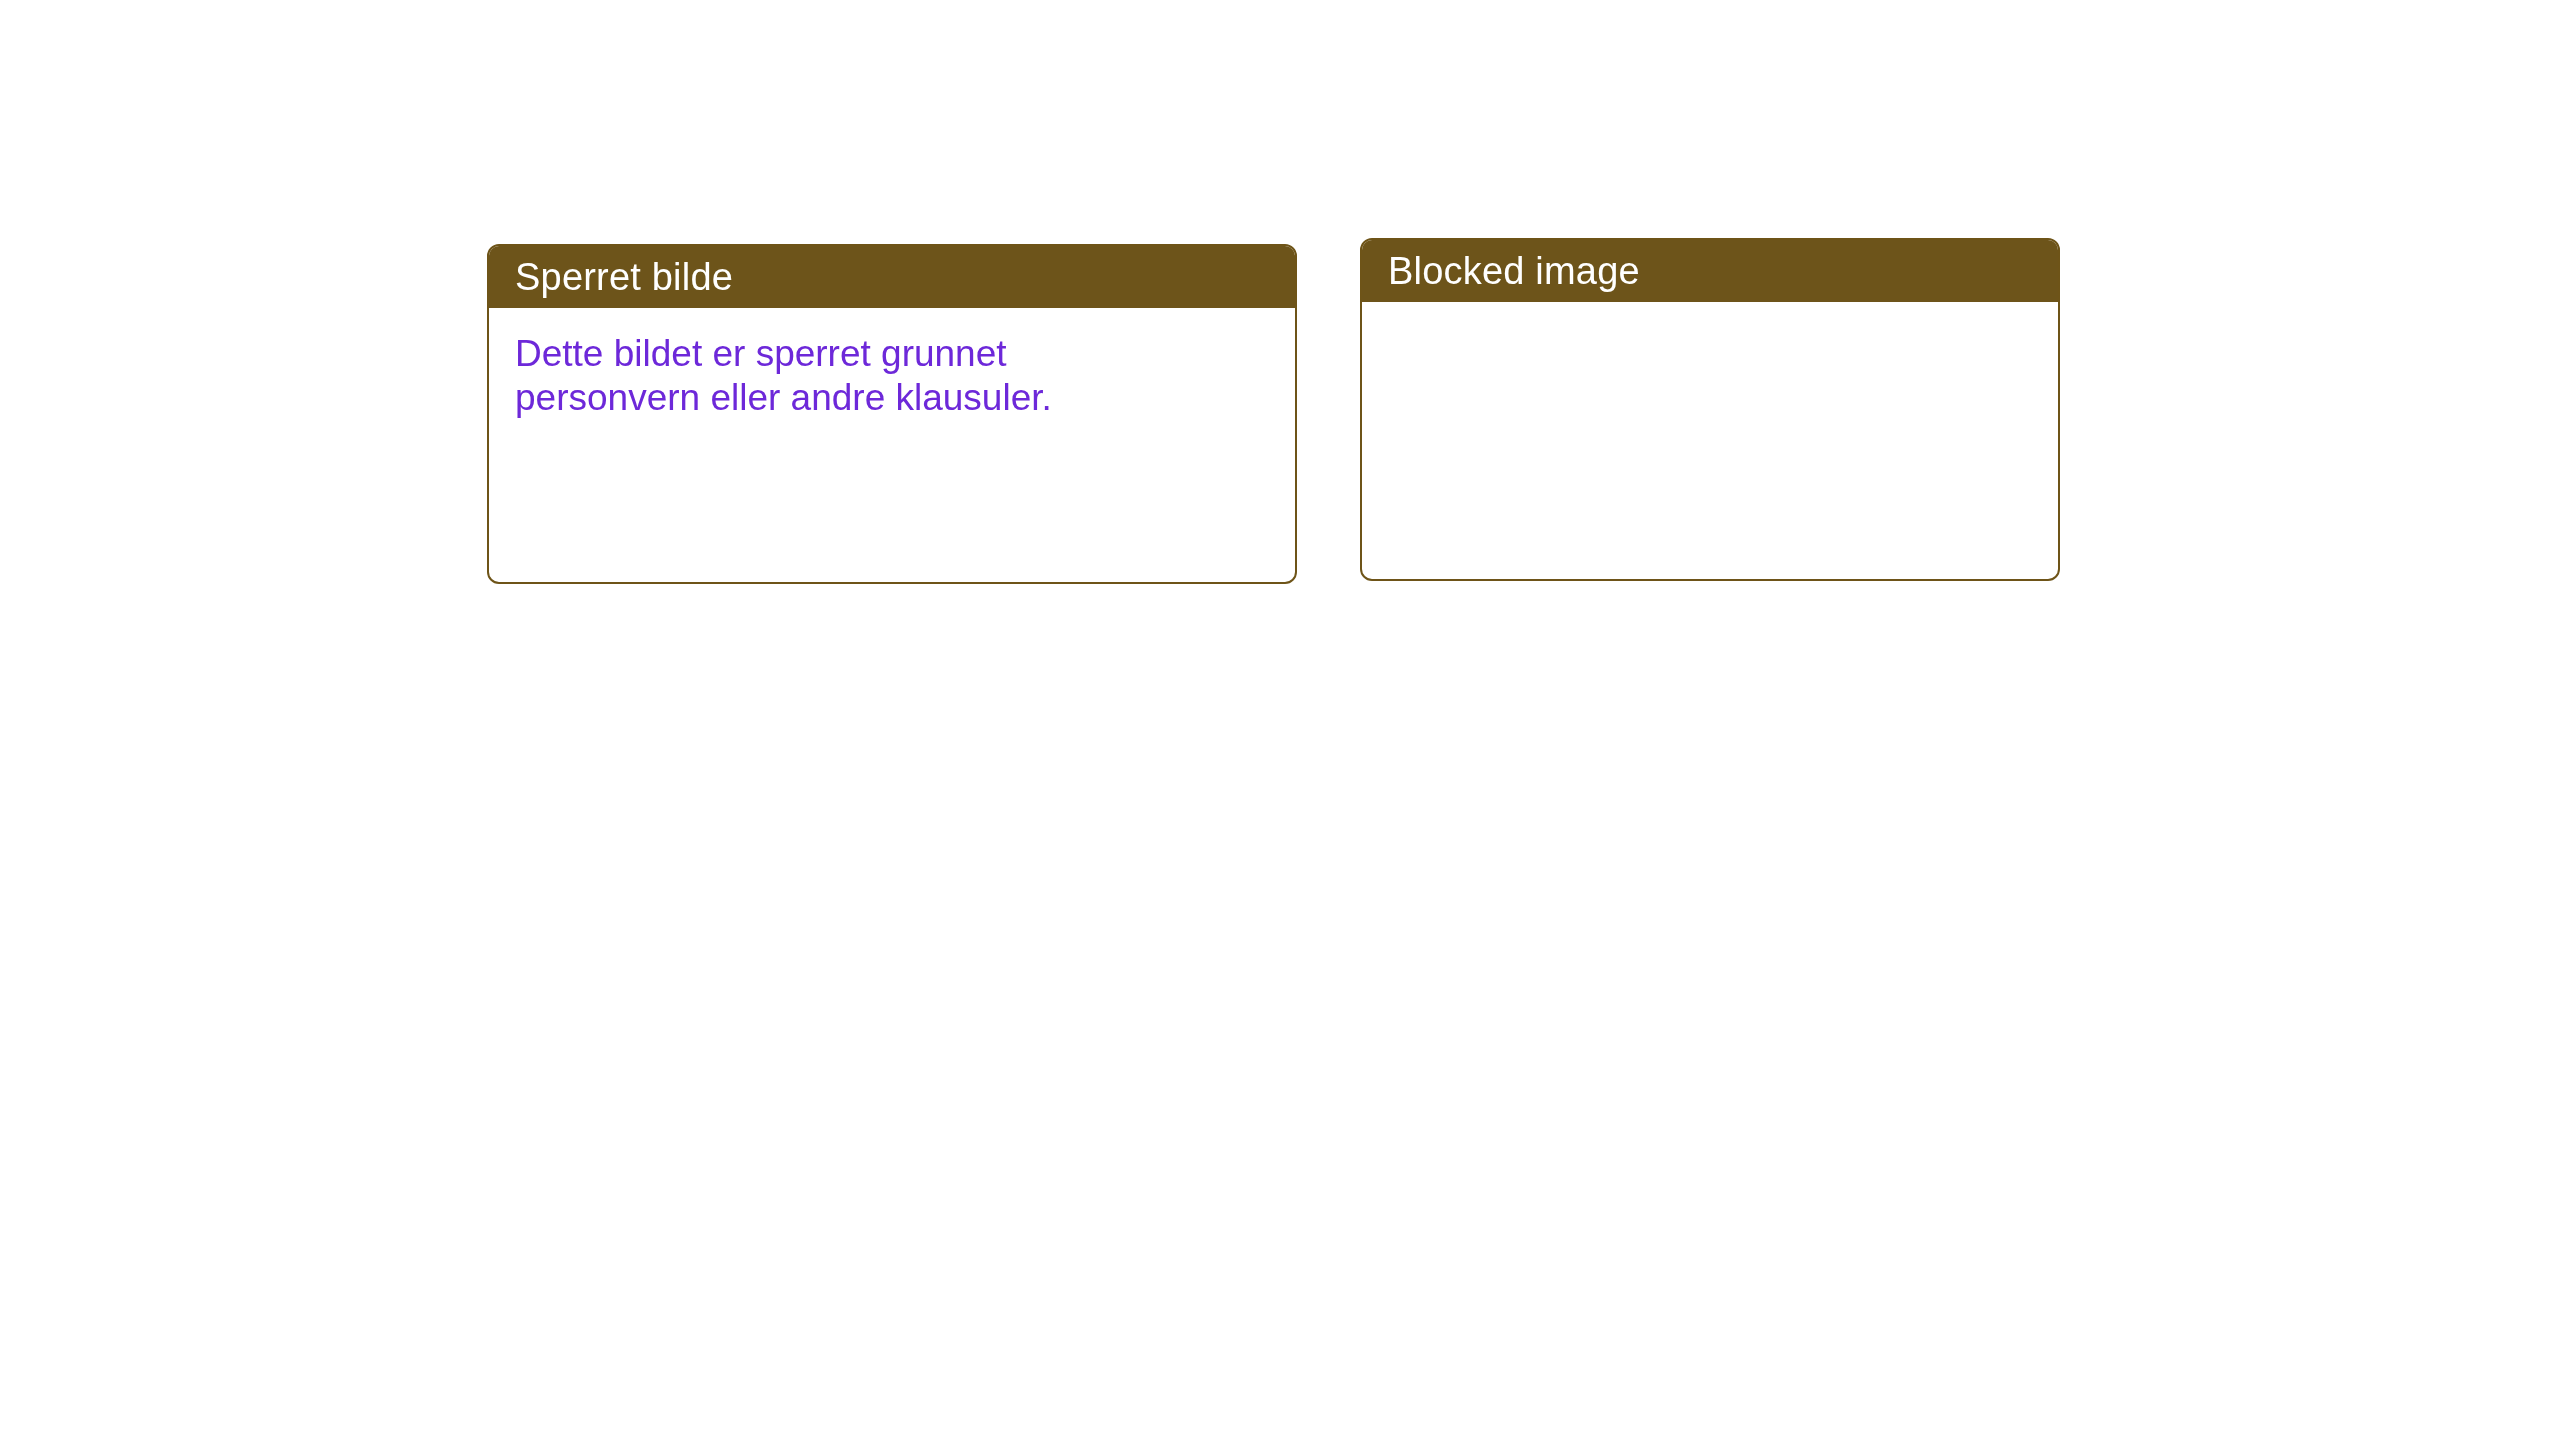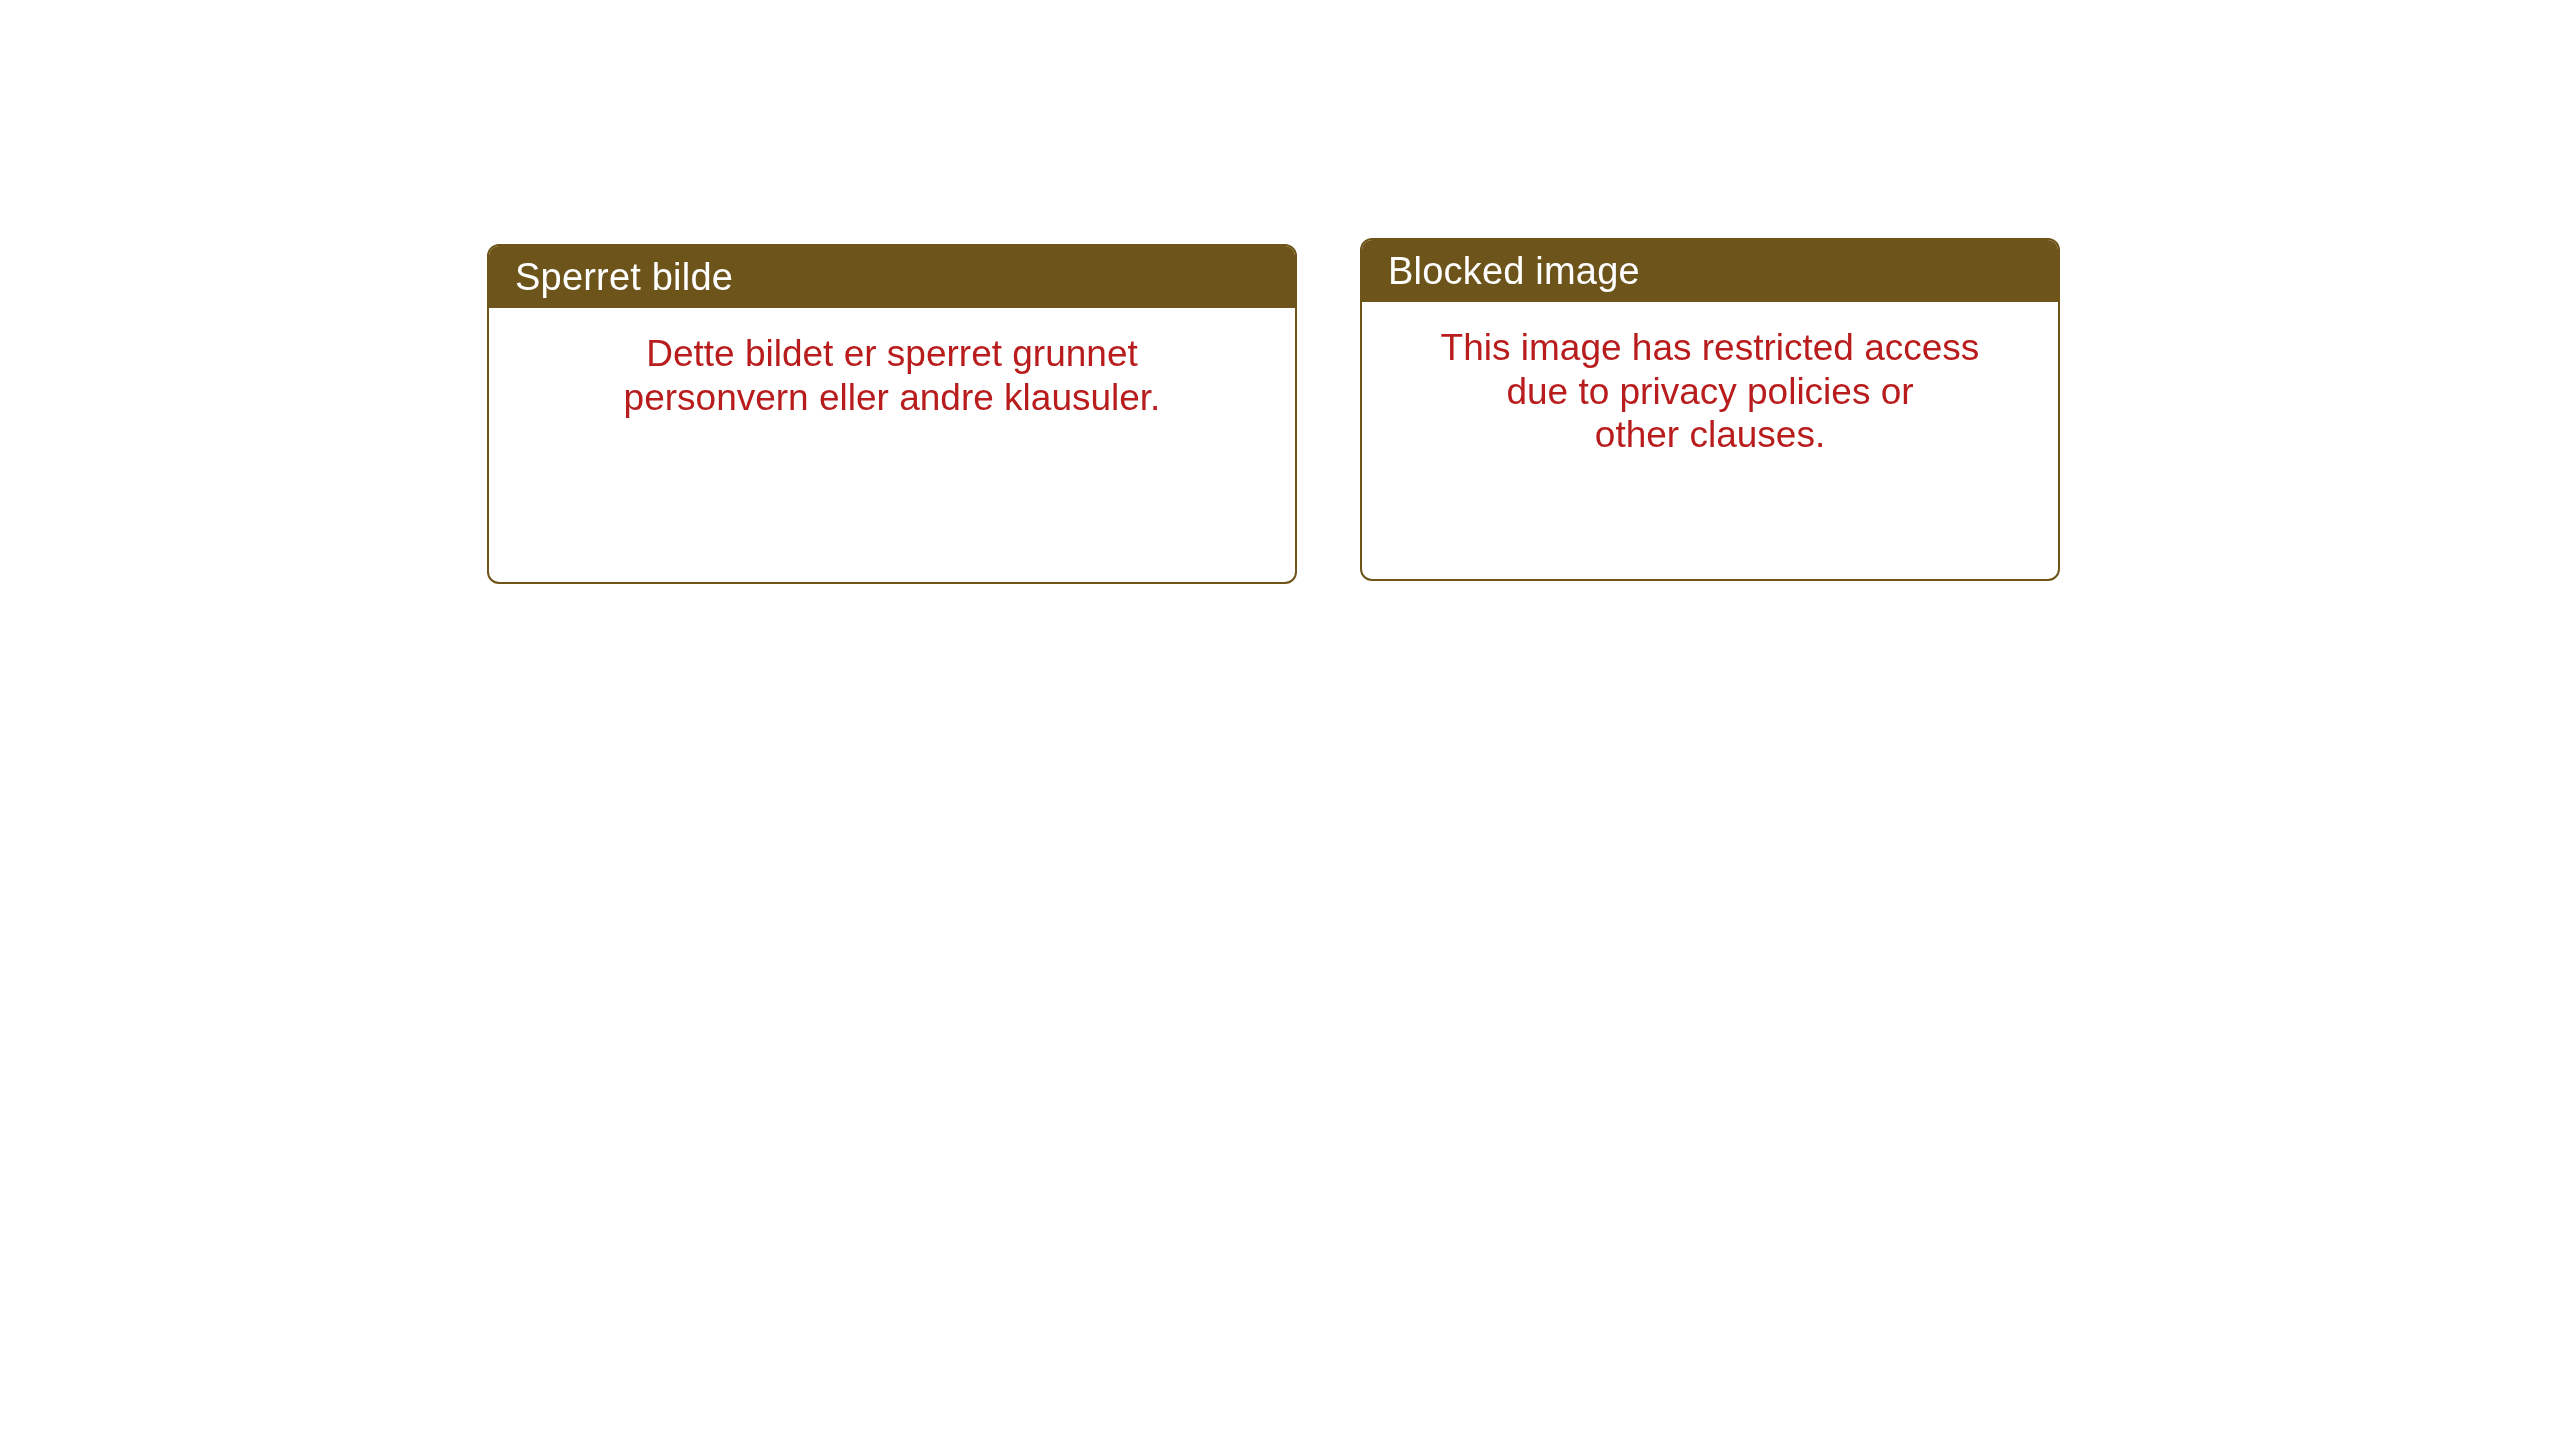--- a/index.html
+++ b/index.html
@@ -66,24 +66,23 @@
     white-space: nowrap;
   }
 
   .notice-body {
     padding: 24px 26px 0 26px;
   }
 
   .notice-body-text {
     font-size: 37px;
     line-height: 1.18;
-    color: #b91c1c;
+    color: #6d28d9;
     font-weight: 400;
     white-space: pre-line;
-    text-align: center;
   }
 </style>
 </head>
 <body>
 
 <div class="panel-area">
 
   <div class="notice-card card-no">
     <div class="notice-header">
       <span class="notice-header-title">Sperret bilde</span>
@@ -91,20 +90,15 @@
     <div class="notice-body">
       <div class="notice-body-text">Dette bildet er sperret grunnet
 personvern eller andre klausuler.</div>
     </div>
   </div>
 
   <div class="notice-card card-en">
     <div class="notice-header">
       <span class="notice-header-title">Blocked image</span>
     </div>
-    <div class="notice-body">
-      <div class="notice-body-text">This image has restricted access
-due to privacy policies or
-other clauses.</div>
-    </div>
   </div>
 
 </div>
 
 </body></html>

